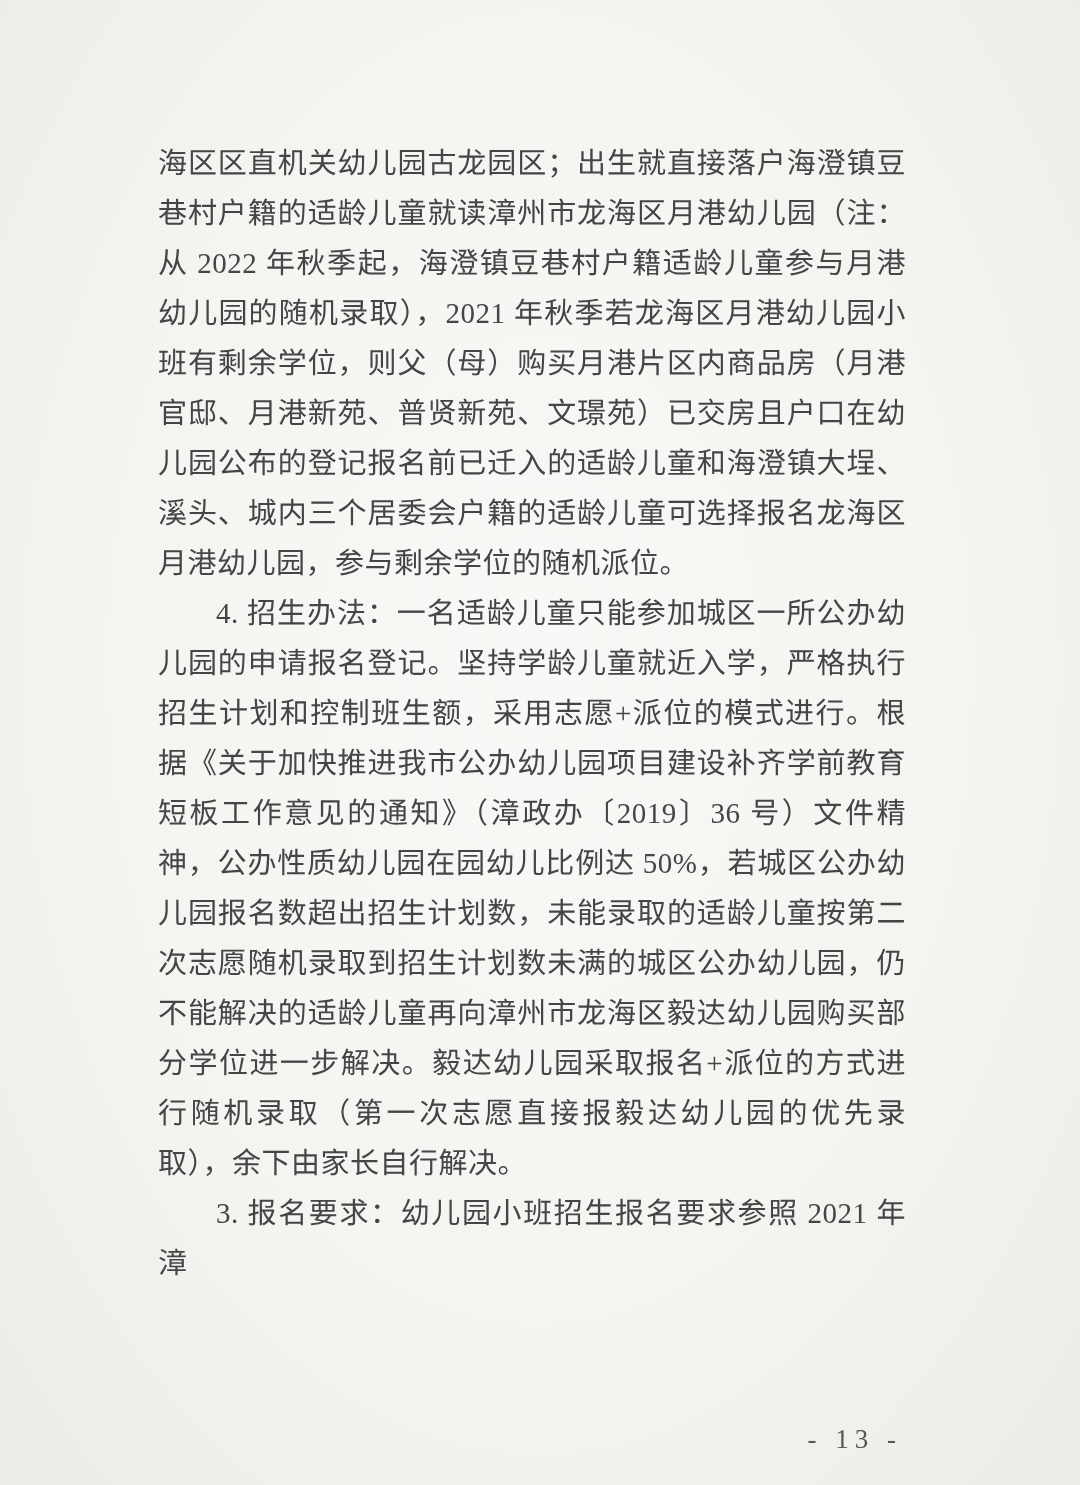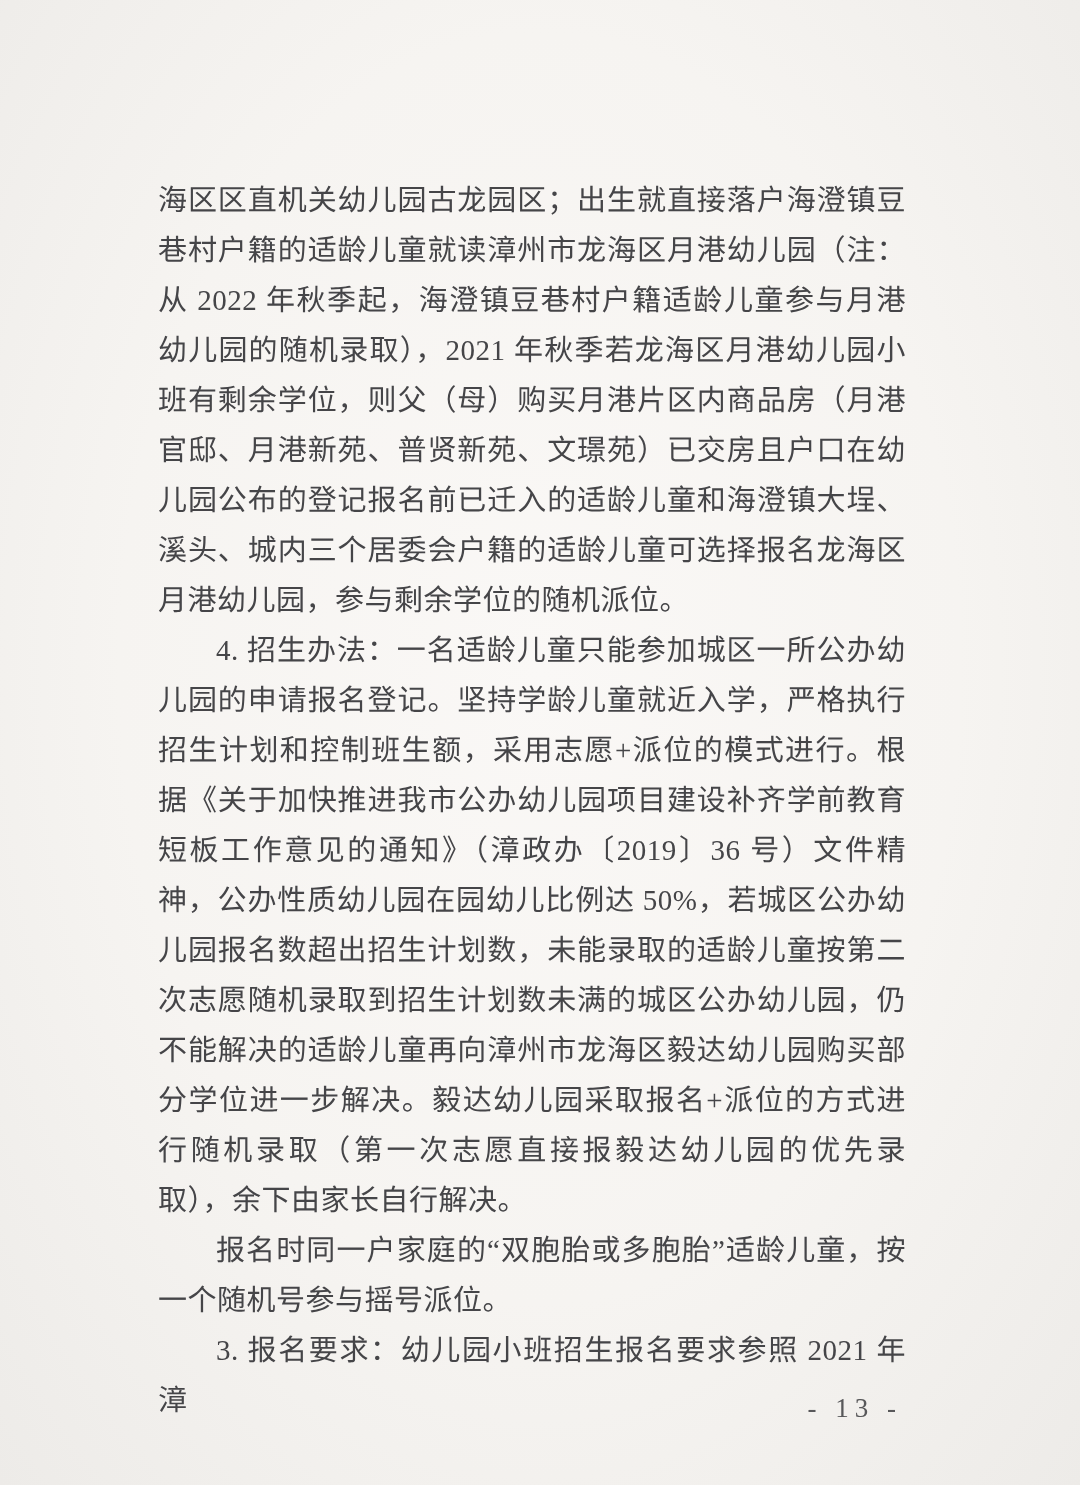--- a/index.html
+++ b/index.html
@@ -10,21 +10,20 @@
     width: 1080px;
     height: 1485px;
     position: relative;
     overflow: hidden;
     background: radial-gradient(ellipse at 50% 45%, #faf8f6 0%, #f6f4f1 55%, #edebe8 100%);
     font-family: "Liberation Serif", "DejaVu Serif", serif;
   }
   .page {
     position: absolute;
     inset: 0;
-    margin-top: 37px;
   }
   .doc-body {
     position: absolute;
     left: 158px;
     top: 138px;
     width: 748px;
     color: #454548;
     font-size: 29px;
     line-height: 50px;
     text-align: justify;
@@ -33,33 +32,32 @@
   .para {
     margin: 0;
     padding: 0;
     text-align: justify;
   }
   .para.indent {
     text-indent: 2em;
   }
   .page-number {
     position: absolute;
-    top: 1356px;
+    top: 1424px;
     right: 178px;
     color: #58585a;
     font-size: 27px;
     letter-spacing: 6px;
     white-space: nowrap;
   }
 </style>
 </head>
 <body>
 
 <div class="page">
   <div class="doc-body">
       <p class="para">海区区直机关幼儿园古龙园区；出生就直接落户海澄镇豆巷村户籍的适龄儿童就读漳州市龙海区月港幼儿园（注：从 2022 年秋季起，海澄镇豆巷村户籍适龄儿童参与月港幼儿园的随机录取），2021 年秋季若龙海区月港幼儿园小班有剩余学位，则父（母）购买月港片区内商品房（月港官邸、月港新苑、普贤新苑、文璟苑）已交房且户口在幼儿园公布的登记报名前已迁入的适龄儿童和海澄镇大埕、溪头、城内三个居委会户籍的适龄儿童可选择报名龙海区月港幼儿园，参与剩余学位的随机派位。</p>
       <p class="para indent">4. 招生办法：一名适龄儿童只能参加城区一所公办幼儿园的申请报名登记。坚持学龄儿童就近入学，严格执行招生计划和控制班生额，采用志愿+派位的模式进行。根据《关于加快推进我市公办幼儿园项目建设补齐学前教育短板工作意见的通知》（漳政办〔2019〕36 号）文件精神，公办性质幼儿园在园幼儿比例达 50%，若城区公办幼儿园报名数超出招生计划数，未能录取的适龄儿童按第二次志愿随机录取到招生计划数未满的城区公办幼儿园，仍不能解决的适龄儿童再向漳州市龙海区毅达幼儿园购买部分学位进一步解决。毅达幼儿园采取报名+派位的方式进行随机录取（第一次志愿直接报毅达幼儿园的优先录取），余下由家长自行解决。</p>
-      <p class="para indent">报名时同一户家庭的“双胞胎或多胞胎”适龄儿童，按一个随机号参与摇号派位。</p>
       <p class="para indent">3. 报名要求：幼儿园小班招生报名要求参照 2021 年漳</p>
     </div>
 
   <div class="page-number">- 13 -</div>
 </div>
 
 </body></html>

